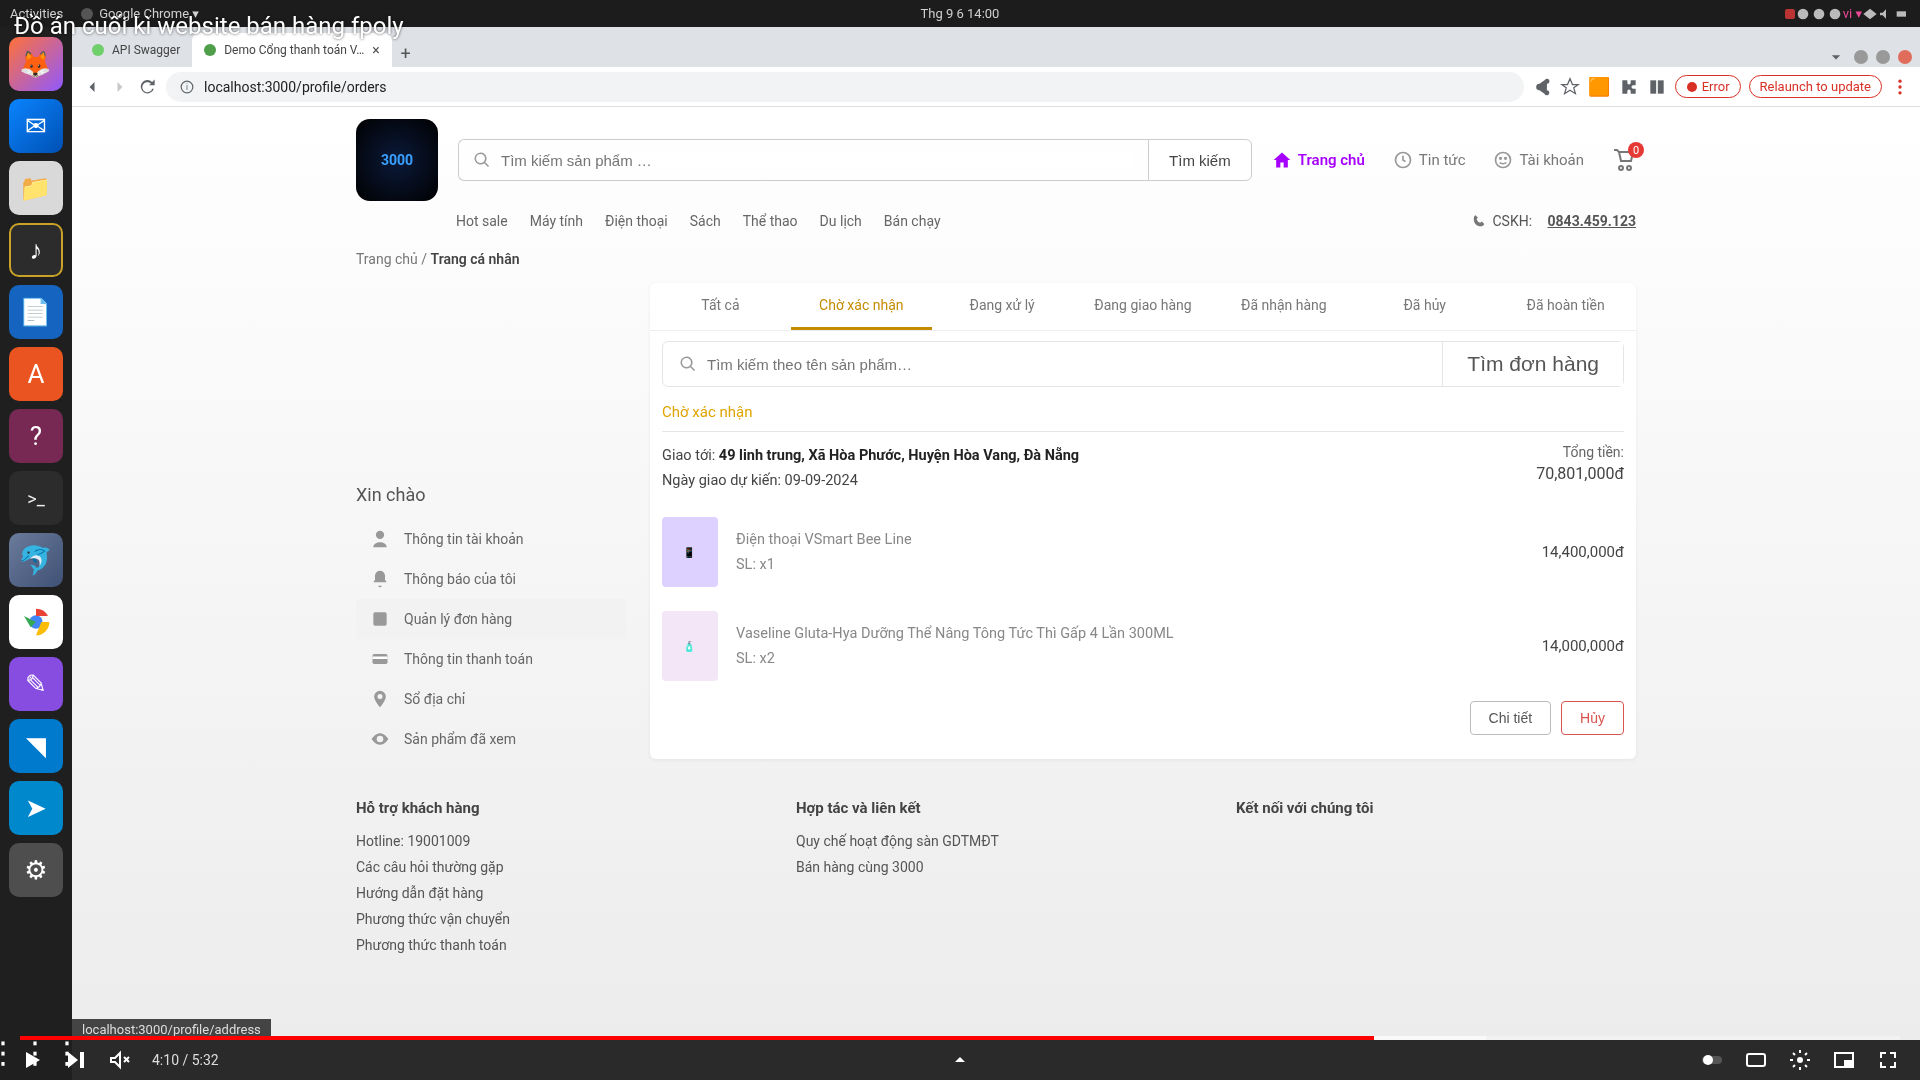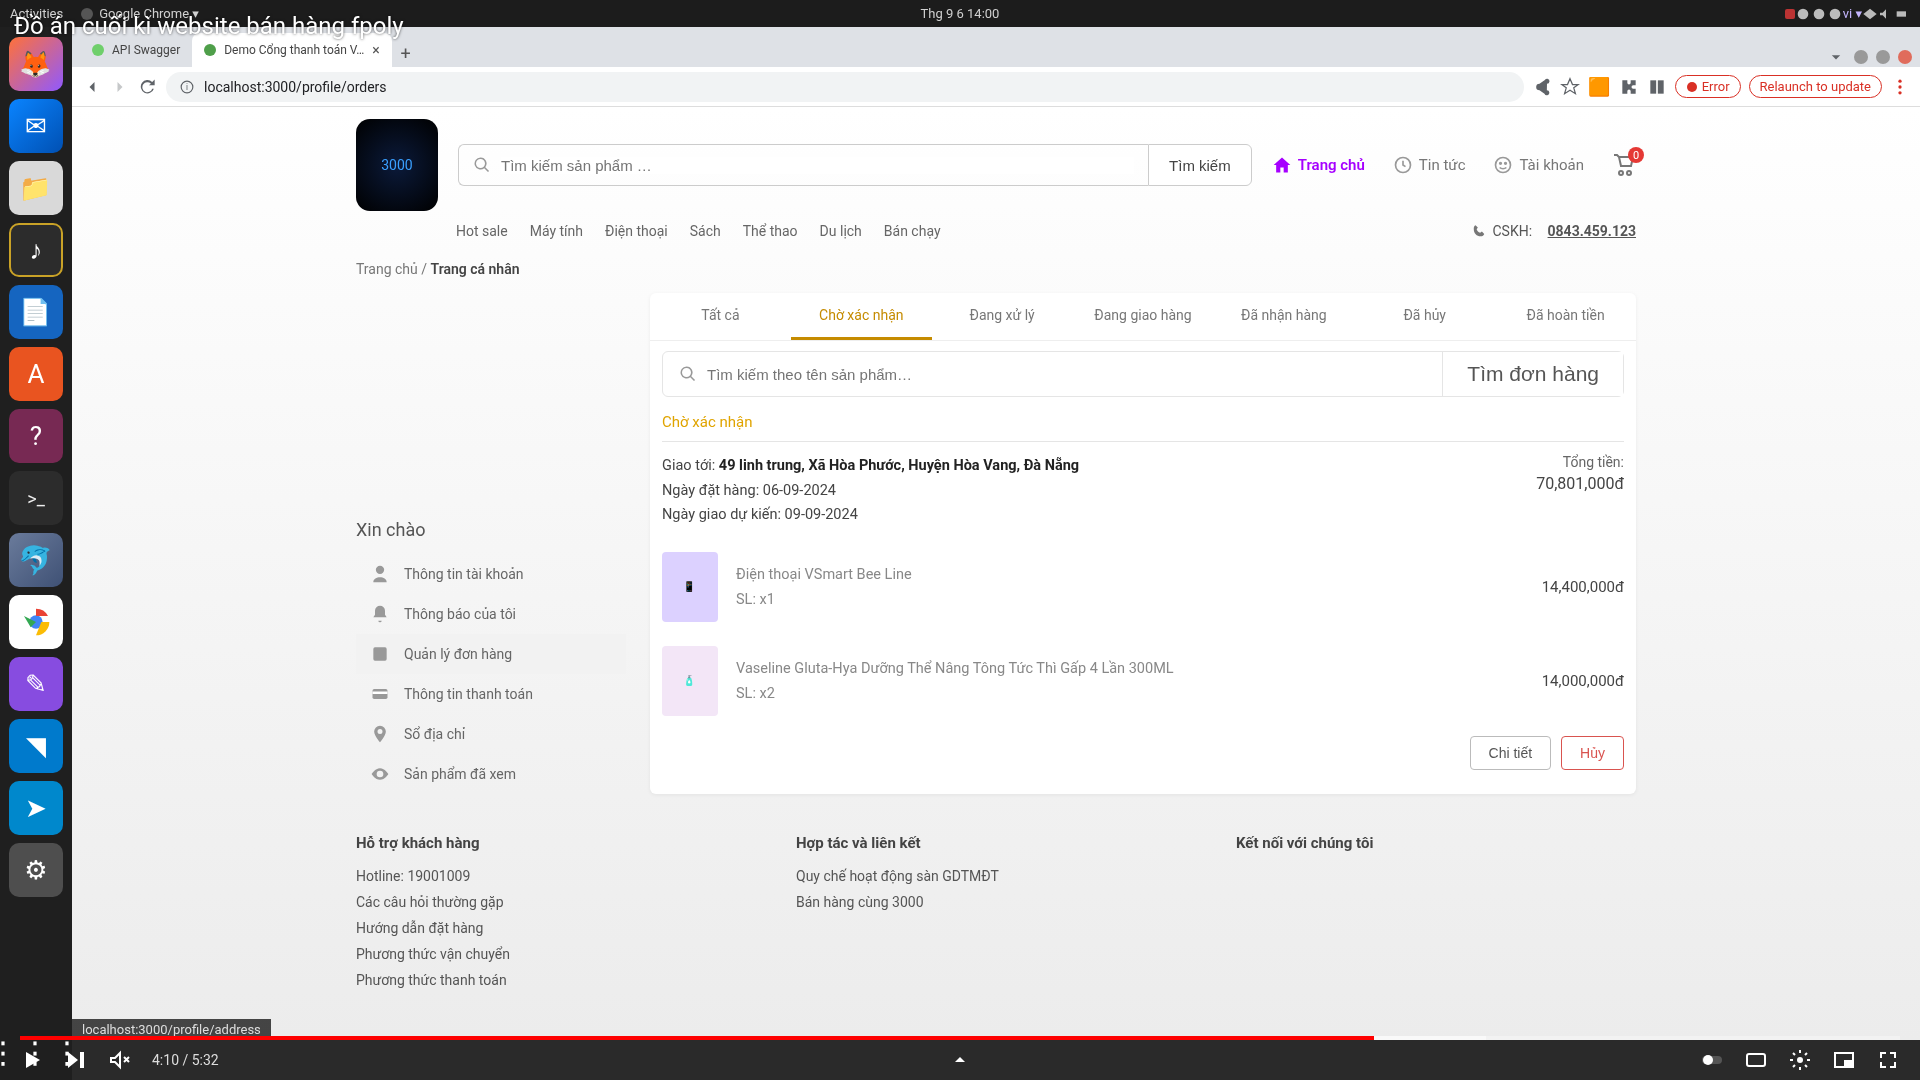--- a/index.html
+++ b/index.html
@@ -22,21 +22,21 @@
   padding: 0 10px;
   position: relative;
 }
 .ubuntu-top .left { display: flex; gap: 18px; align-items: center; }
 .ubuntu-top .chrome-item { display: flex; align-items: center; gap: 6px; }
 .chrome-dot { width: 12px; height: 12px; border-radius: 50%; background: #555; }
 .ubuntu-top .center {
   position: absolute; left: 50%; transform: translateX(-50%);
 }
 .ubuntu-top .right {
-  margin-left: auto; display: flex; align-items: center; color: #c4b5fd;
+  margin-left: auto; display: flex; align-items: center; color: #ec4899;
 }
 .tray-ic { width: 16px; height: 16px; fill: #bbb; }
 .rec-dot { width: 10px; height: 10px; background: #b33; border-radius: 2px; }
 
 .dock {
   position: absolute;
   left: 0; top: 27px; bottom: 0;
   width: 72px;
   background: rgba(30,30,30,0.9);
   display: flex;
@@ -163,25 +163,25 @@
   padding: 0;
 }
 .page-inner { width: 1280px; margin: 0 auto; }
 .site-header {
   display: flex;
   align-items: center;
   padding: 12px 0 0 0;
   gap: 20px;
 }
 .logo {
-  width: 82px; height: 92px;
+  width: 82px; height: 82px;
   border-radius: 14px;
   background: radial-gradient(circle,#0b1a3a,#000);
   display:flex; align-items:center; justify-content:center;
-  color:#3aa0ff; font-weight:normal; font-size:14px;
+  color:#3aa0ff; font-weight:bold; font-size:14px;
 }
 .search-wrap {
   flex:1;
   display:flex;
 }
 .search-box {
   flex:1;
   height: 42px;
   border: 1px solid #ccc;
   border-right: none;
@@ -663,23 +663,20 @@
             </div>
             <button class="order-search-btn">Tìm đơn hàng</button>
           </div>
 
           <div class="order-card">
             <div class="order-status">Chờ xác nhận</div>
             <div class="order-meta">
               <div class="left-col">
                 <div class="ship-to">
                   <span>Giao tới:</span> <b>49 linh trung, Xã Hòa Phước, Huyện Hòa Vang, Đà Nẵng</b>
-                </div>
-                <div>
-                  <span>Ngày đặt hàng:</span> <span>06-09-2024</span>
                 </div>
                 <div>
                   <span>Ngày giao dự kiến:</span> <span>09-09-2024</span>
                 </div>
               </div>
               <div>
                 <div class="total-lbl">Tổng tiền:</div>
                 <div class="total-val">70,801,000đ</div>
               </div>
             </div>

